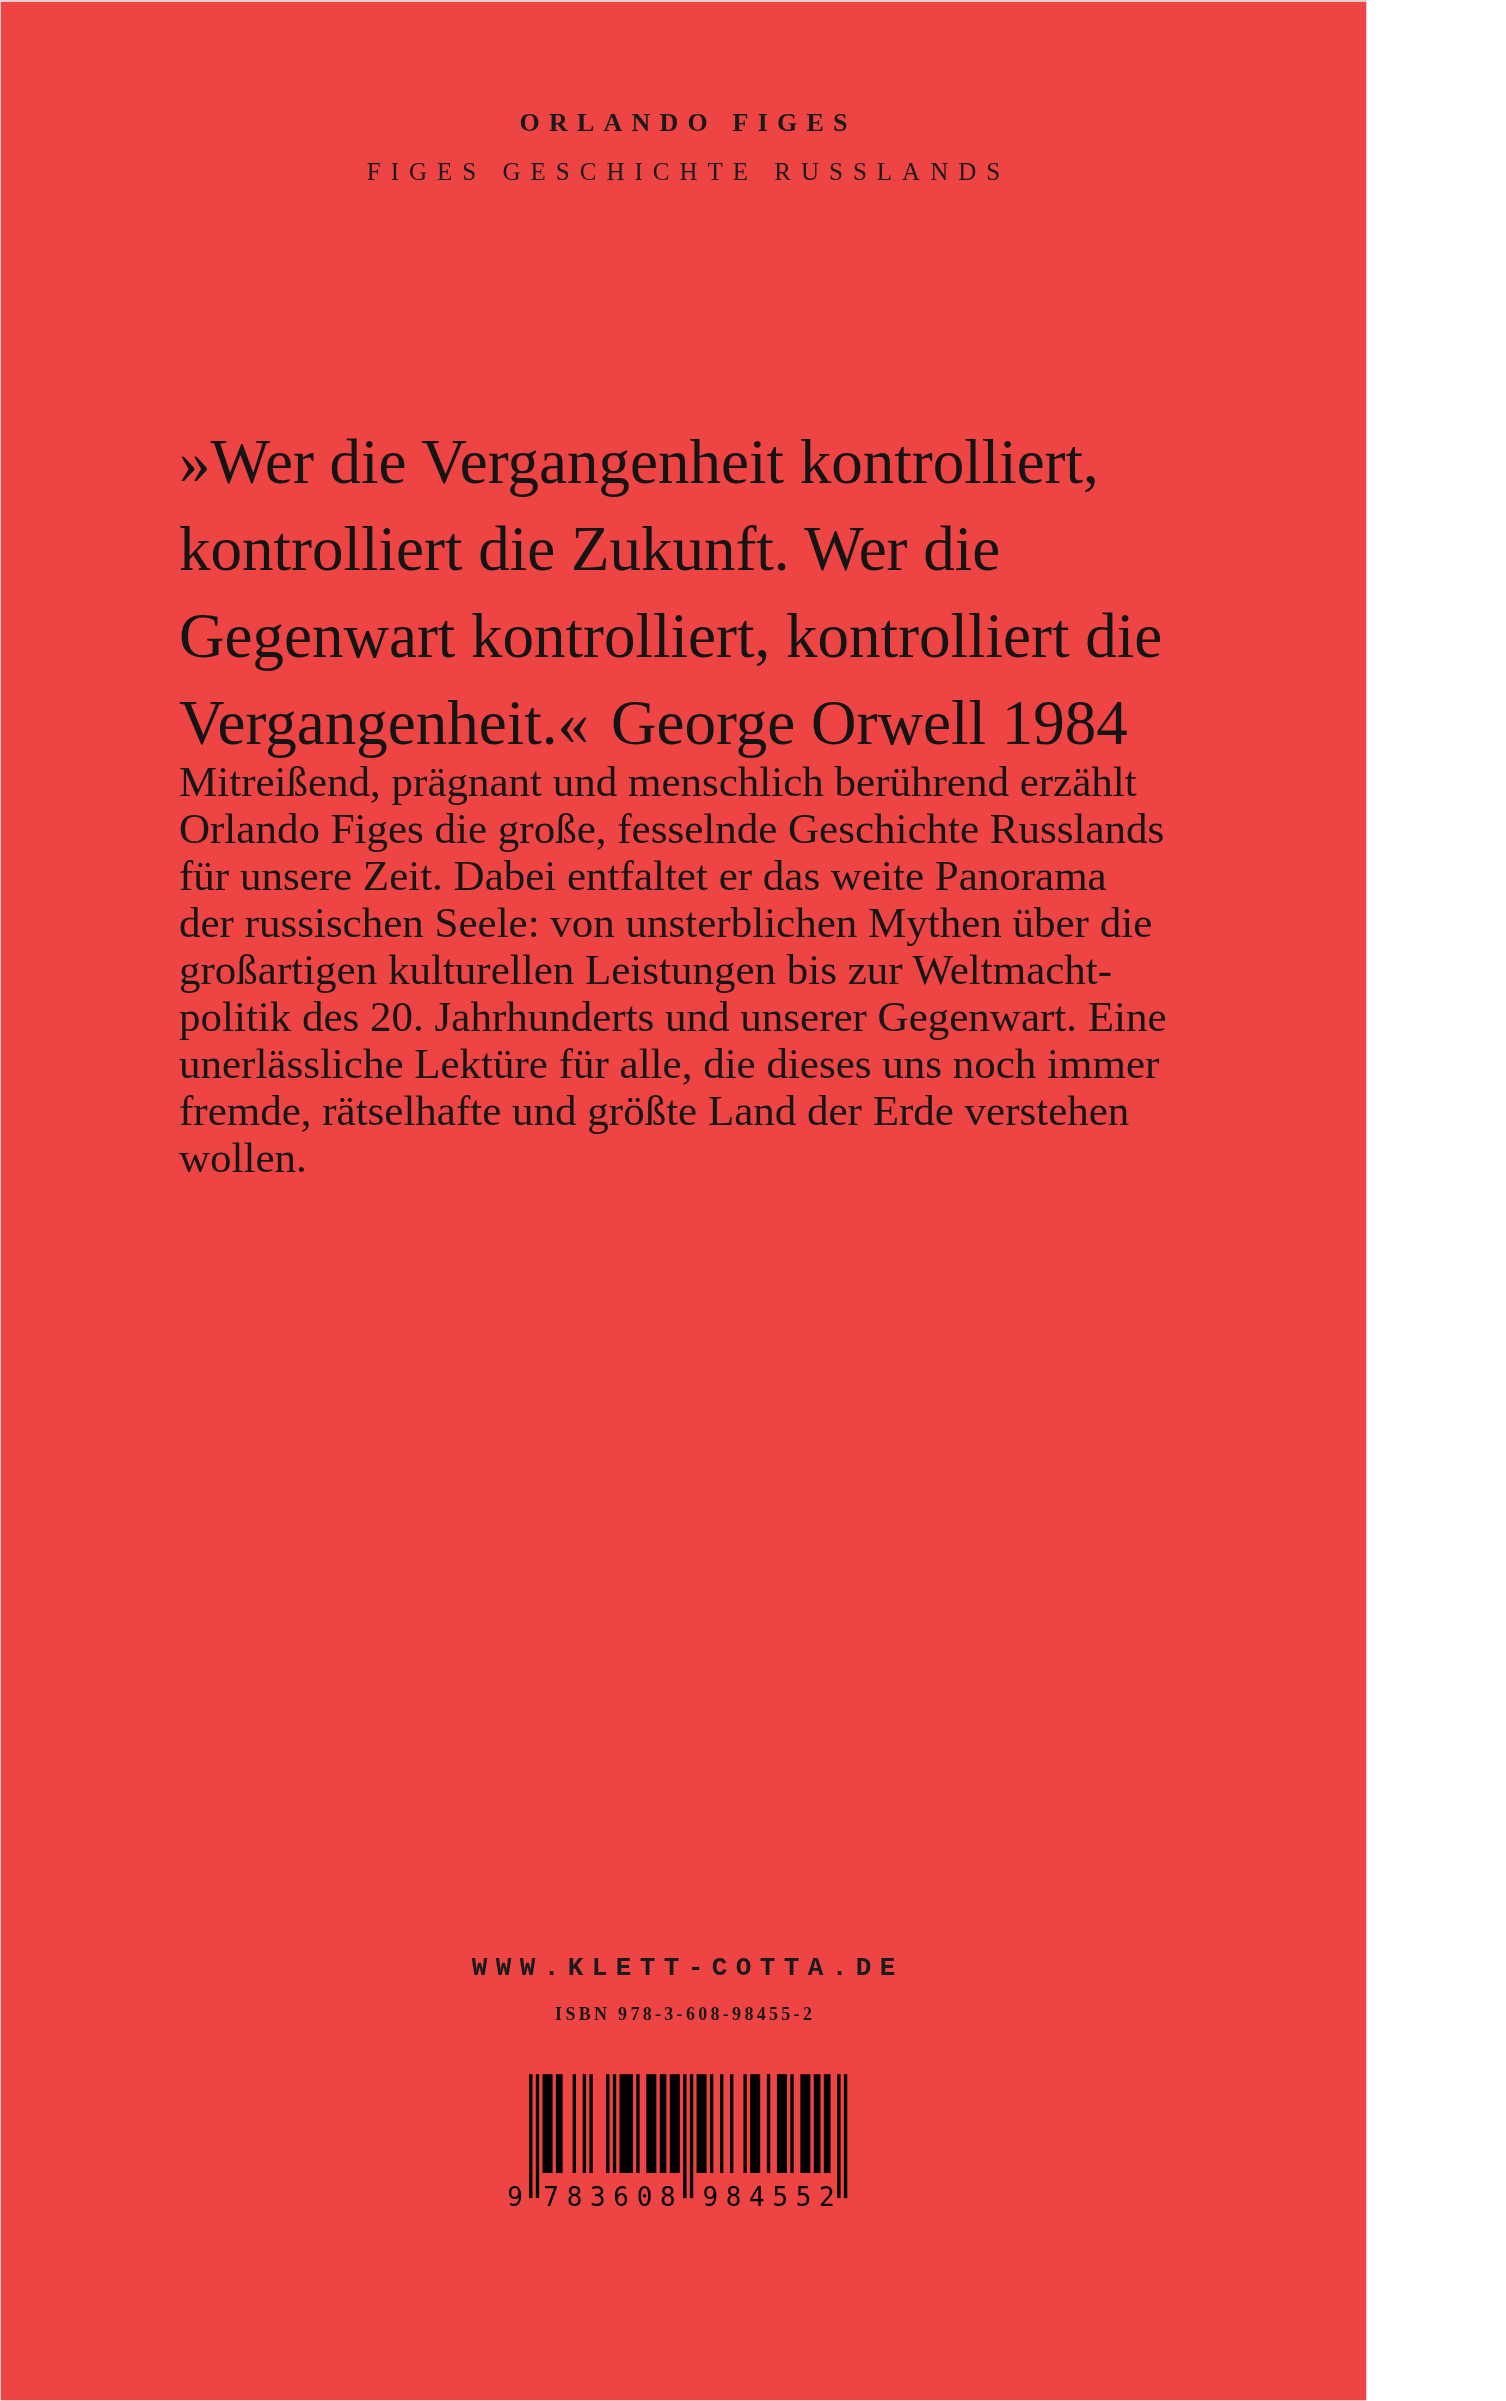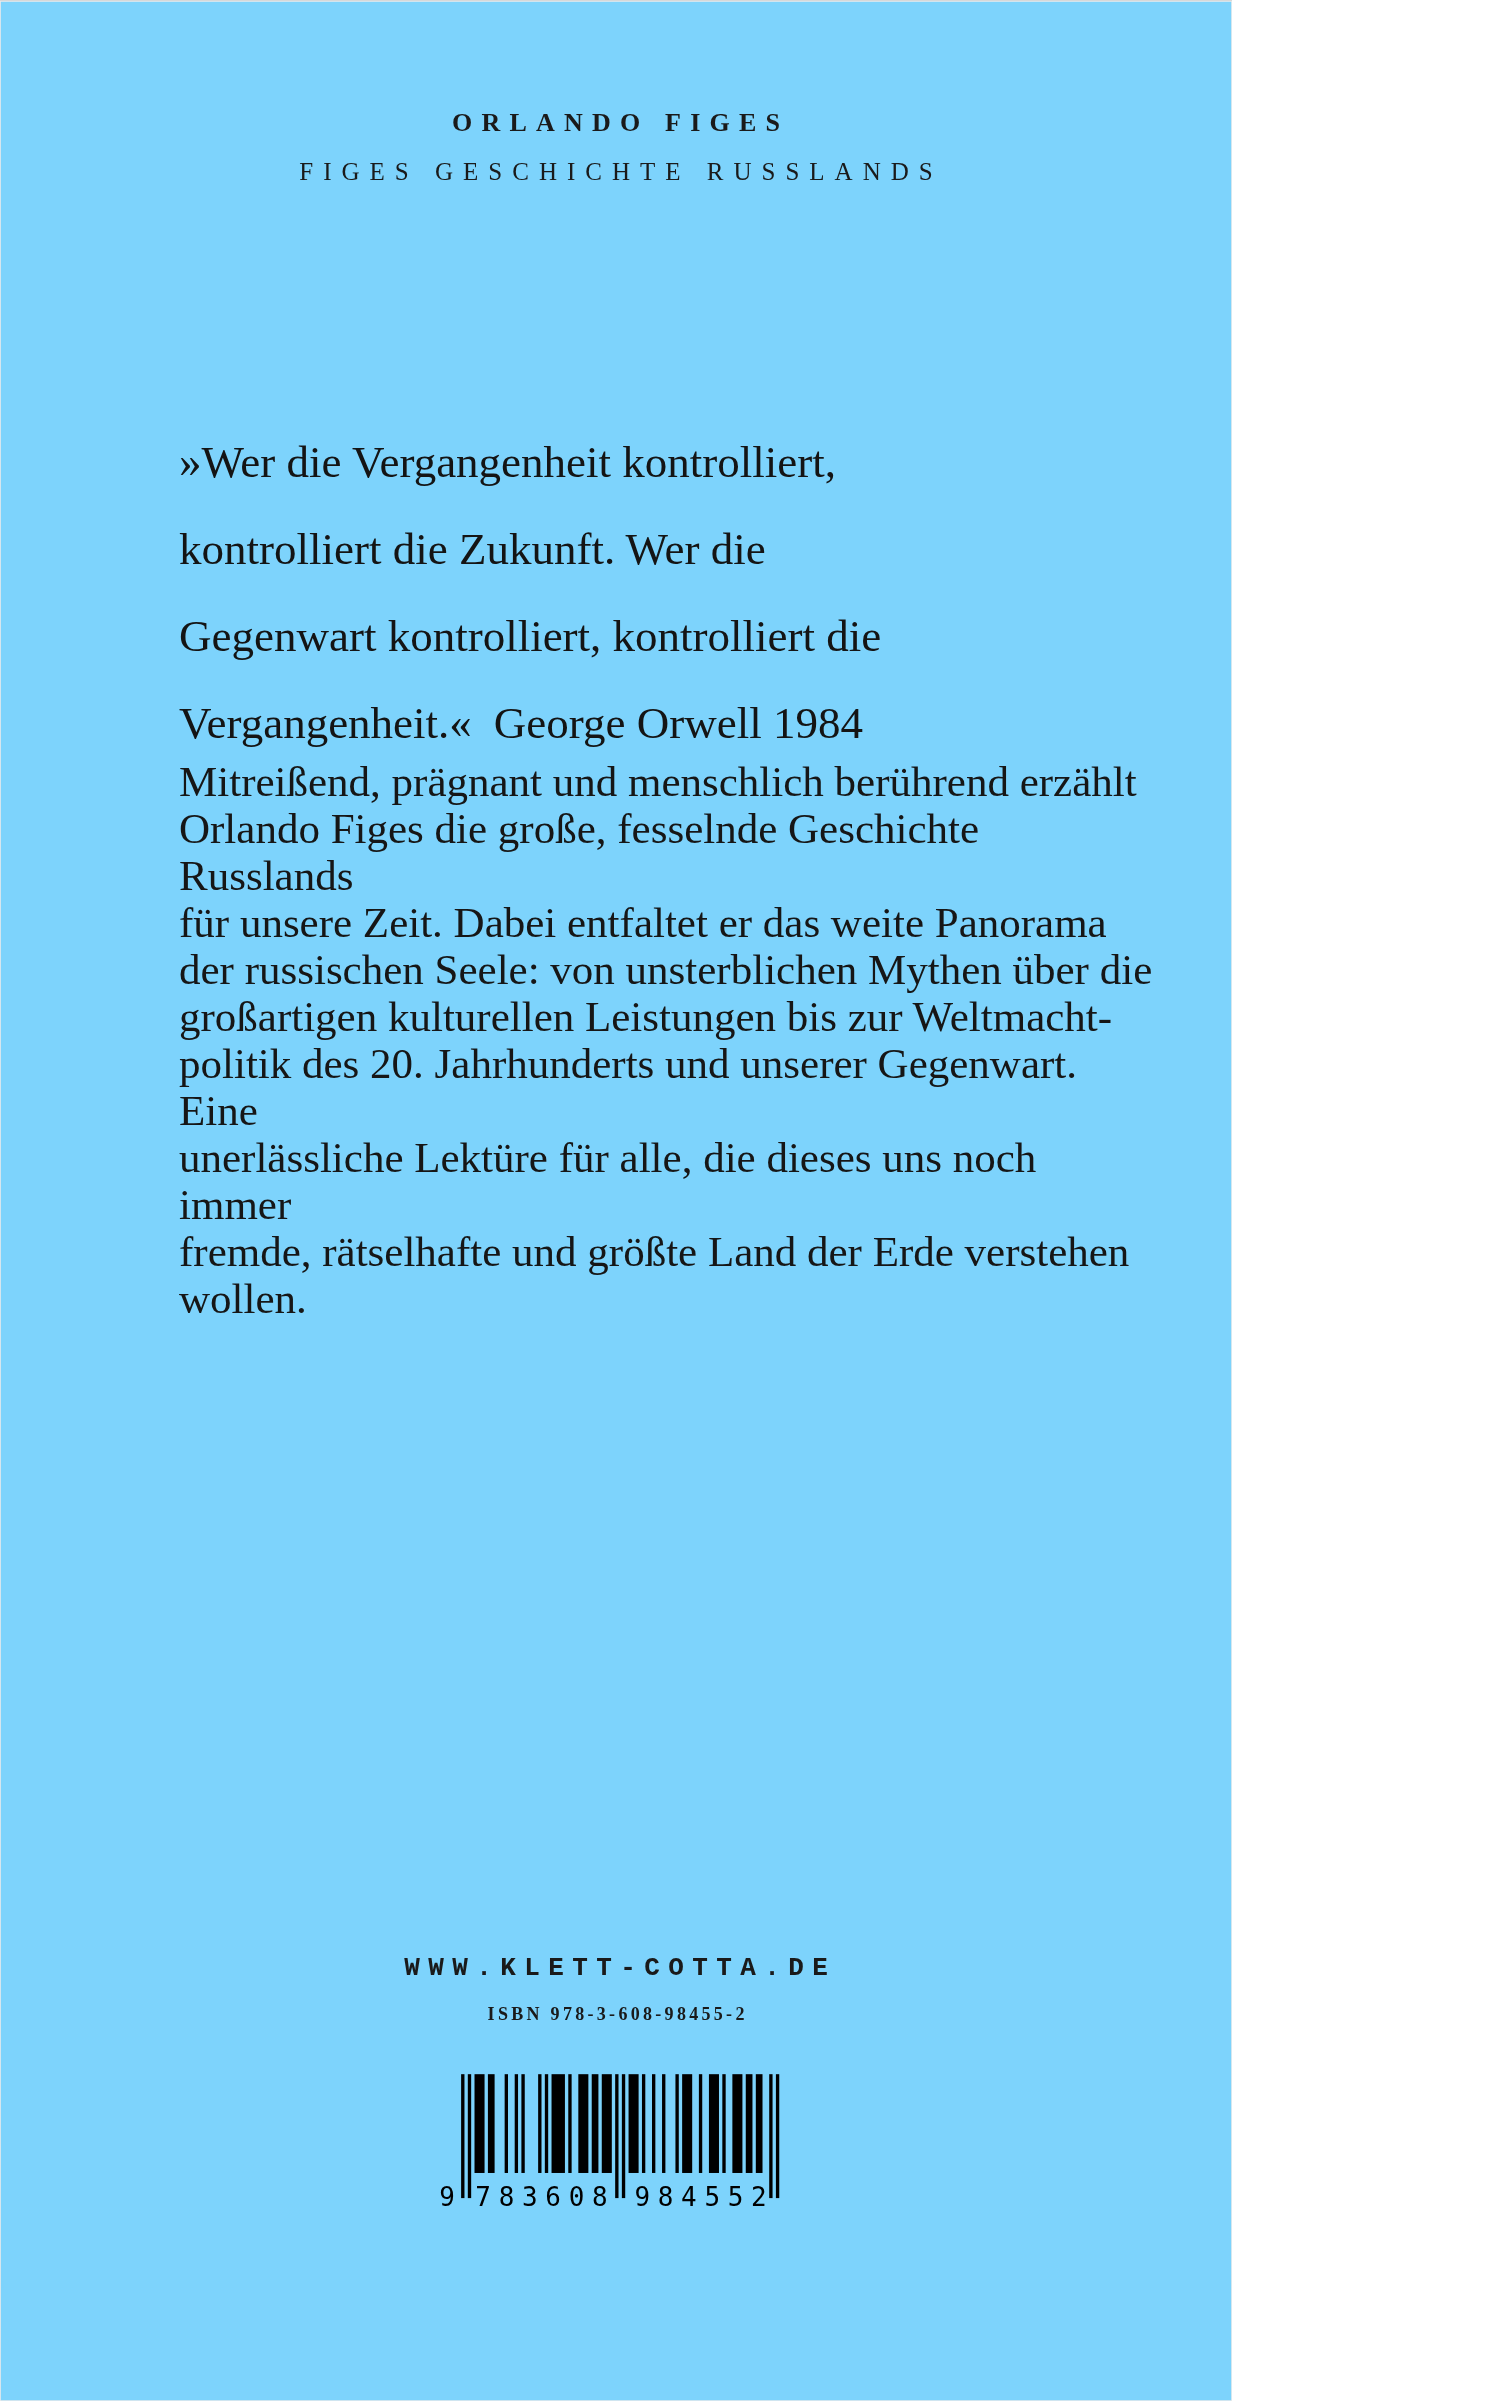--- a/index.html
+++ b/index.html
@@ -1,20 +1,20 @@
 <!DOCTYPE html>
 <html style="font-size:13.4px"><head>
 <meta charset="utf-8">
 <style>
   html, body { margin: 0; padding: 0; background: #ffffff; }
   .page {
     position: relative;
-    width: 1232px;
+    width: 1367px;
     height: 2401px;
-    background: #7dd3fc;
+    background: #ef4444;
     color: #1a1a1a;
     font-family: "Liberation Serif", serif;
     overflow: hidden;
     box-shadow: inset 0 0 0 0.8px #ececec;
     border-top: 1.7px solid #d8d8d8;
     box-sizing: border-box;
   }
   .centered { position: absolute; left: 0; right: 0; text-align: center; }
 
   .author-line {
@@ -30,21 +30,21 @@
     font-weight: 400;
     letter-spacing: 10px;
     text-indent: 10px;
   }
 
   .quote {
     position: absolute;
     top: 331px;
     left: 179px;
     right: 84px;
-    font-size: 45px;
+    font-size: 63px;
     line-height: 87px;
     white-space: pre-line;
     color: #141414;
   }
   .quote .attribution {
     margin-left: 22px;
     white-space: normal;
     margin-top: 31px;
   }
 

